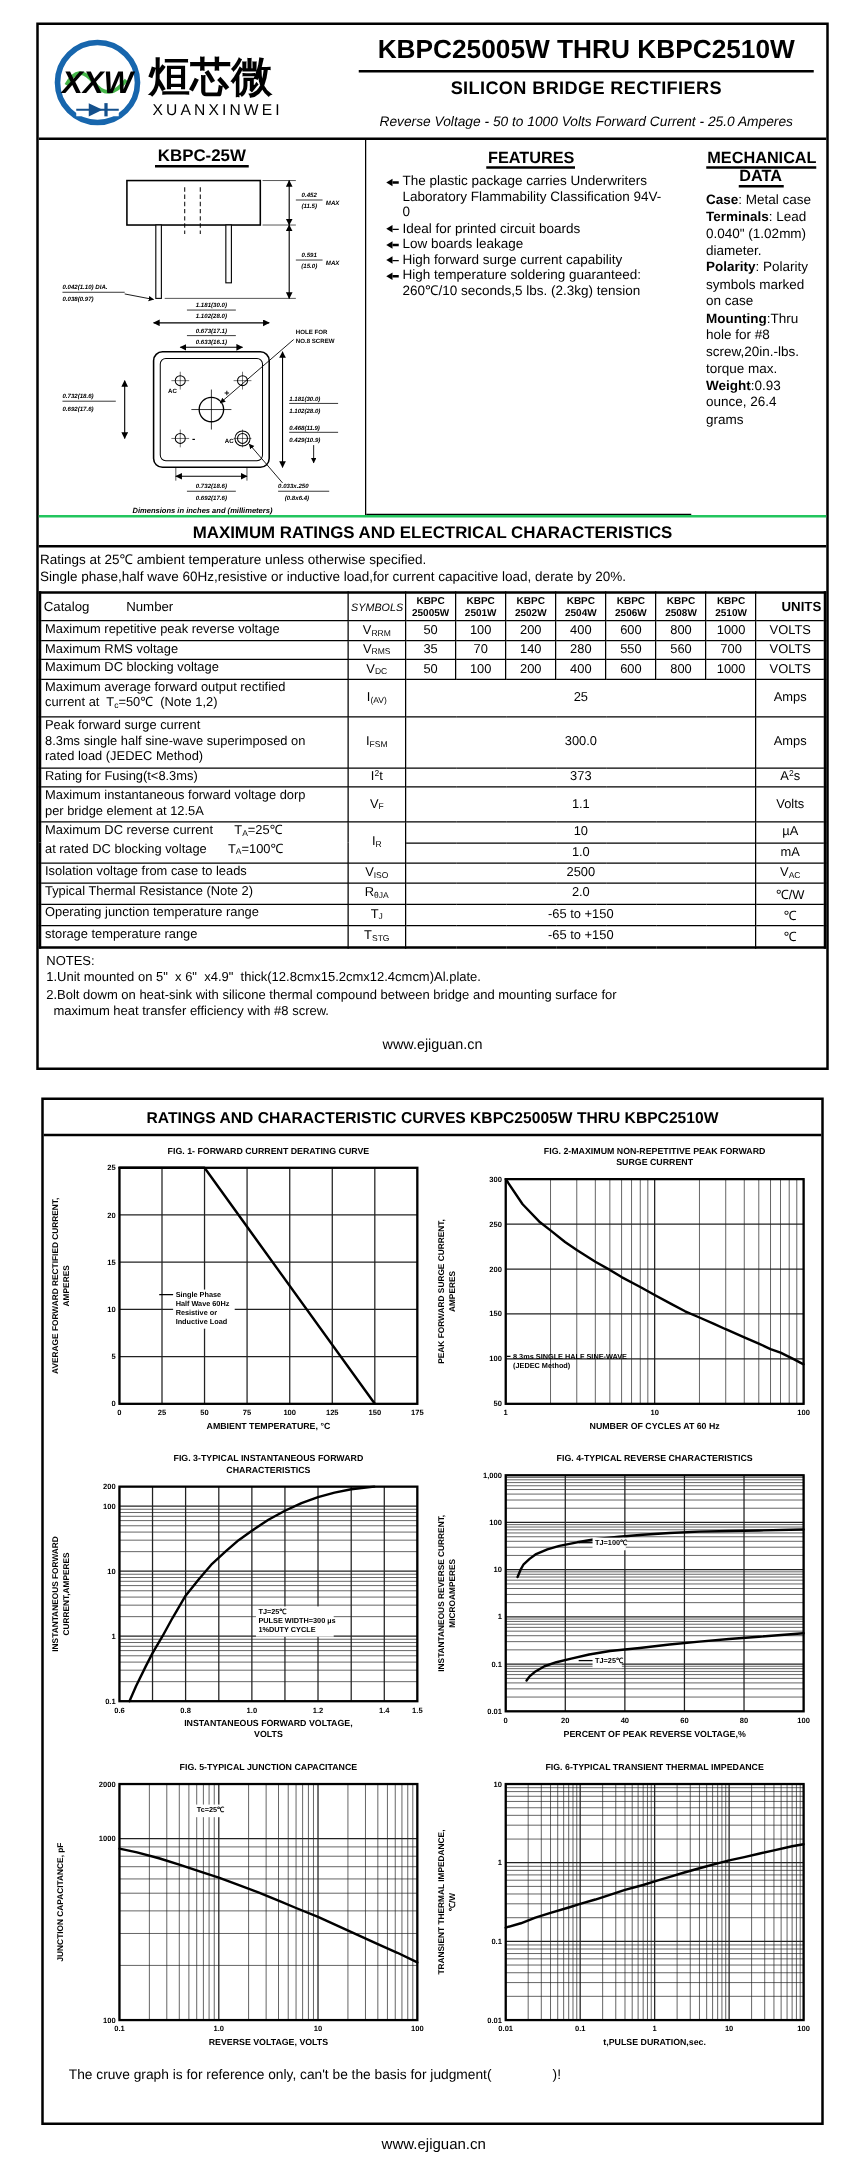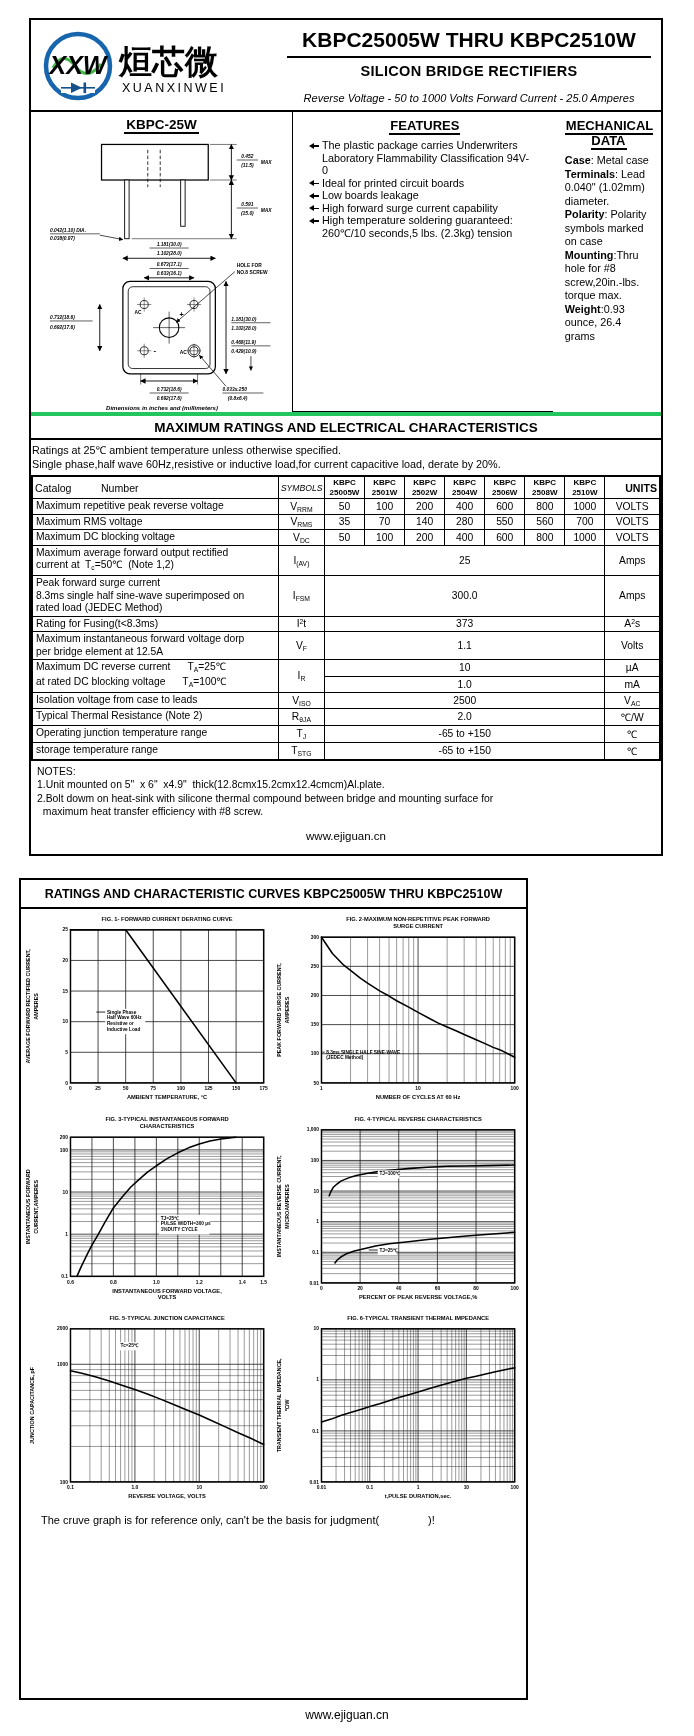--- a/index.html
+++ b/index.html
@@ -1,32 +1,32 @@
 <!DOCTYPE html>
 <html><head>
 <meta charset="utf-8">
 <style>
   html,body{margin:0;padding:0}
   body{width:694px;height:1736px;position:relative;background:#fff;color:#000;
        font-family:"Liberation Sans",sans-serif;}
   svg text{font-family:"Liberation Sans",sans-serif;fill:#000}
   .page{position:absolute;border:2px solid #000;background:#fff;box-sizing:border-box}
   #page1{left:29px;top:18px;width:634px;height:838px}
-  #page2{left:19px;top:878px;width:509px;height:822px}
+  #page2{left:33px;top:878px;width:626px;height:822px}
 
   
   .hdr{display:flex;height:90px;border-bottom:2px solid #000}
   .logo-wrap{width:252px;padding:6px 0 0 10px;box-sizing:border-box}
   .hdr-right{flex:1;text-align:center;padding:8px 10px 0 4px}
   .ptitle{font-size:21px;font-weight:bold;border-bottom:2px solid #000;padding-bottom:4px}
   .psub{font-size:14.5px;font-weight:bold;margin-top:5px;letter-spacing:.3px}
   .ptag{font-size:11px;font-style:italic;margin-top:13px}
 
   
-  .cols{display:flex;height:300px;border-bottom:4px solid #22c55e}
+  .cols{display:flex;height:300px;border-bottom:2px solid #22c55e}
   .col-l{width:262px;border-right:1.5px solid #000;text-align:center;padding-top:5px;box-sizing:border-box}
   .pkg-name{font-weight:bold;font-size:13.5px}
   .pkg-name span{border-bottom:2px solid #000;padding:0 2px}
   .col-r{flex:1;display:flex;flex-direction:row;min-width:0}
   .features{border-bottom:1.5px solid #000;padding:2px 8px 7px 12px}
   .mech{padding:2px 8px 4px 12px;flex:1}
   .sec-h{text-align:center;font-weight:bold;font-size:13px;margin:4px 0 6px}
   .sec-h span{border-bottom:2px solid #000;padding:0 1px}
   .feat{list-style:none;margin:0;padding:0 14px 0 4px;font-size:10.8px;line-height:12.5px}
   .feat li{position:relative;padding-left:13px}

